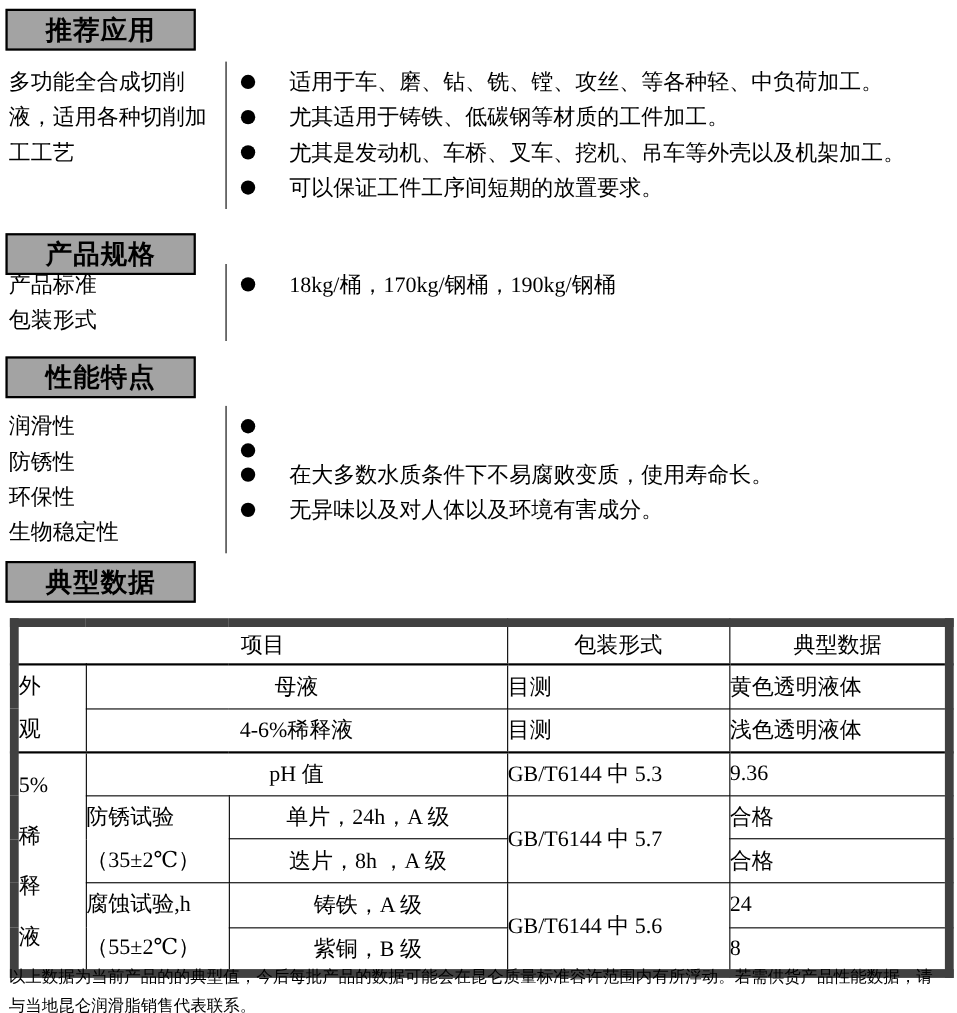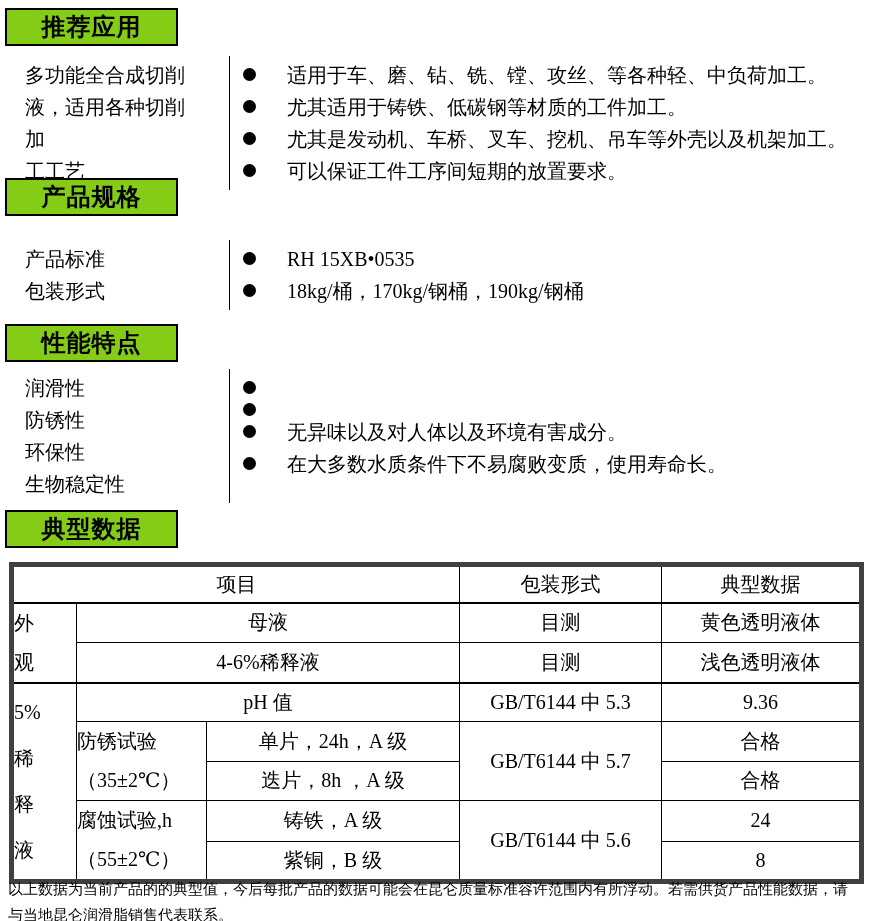--- a/index.html
+++ b/index.html
@@ -6,54 +6,54 @@
   body{
     width:870px;height:921px;position:relative;overflow:hidden;
     font-family:"Liberation Serif","DejaVu Serif",serif;color:#000;
   }
   .preline{white-space:pre-line;}
   
   .sec-box{
     position:absolute;left:5px;width:173px;height:38px;box-sizing:border-box;
     border:2px solid #000;display:flex;align-items:center;justify-content:center;
     font-family:"Liberation Sans","DejaVu Sans",sans-serif;font-weight:700;font-size:24px;
-    letter-spacing:1px;background:#84cc16;
+    letter-spacing:1px;background:#a3a3a3;
   }
   
   .sec-body{
     position:absolute;left:8px;width:854px;box-sizing:border-box;
     display:grid;grid-template-columns:197px 1fr;
   }
   .sec-labels{
-    padding:3px 6px 3px 0;font-size:20px;line-height:32px;margin-left:17px;
+    padding:3px 6px 3px 0;font-size:20px;line-height:32px;
   }
   .sec-labels .lbl{height:32px;}
   .sec-list{
-    border-left:1.5px solid #000;padding:3px 0;margin-left:24px;
+    border-left:1.5px solid #000;padding:3px 0;
   }
   .li{display:flex;align-items:flex-start;font-size:20px;line-height:32px;}
   .dot{
     flex:0 0 13px;width:13px;height:13px;border-radius:50%;background:#000;
     margin:9px 31px 0 13px;
   }
   
   table.tdata{
     position:absolute;left:9px;top:562px;width:850px;
     border-collapse:collapse;table-layout:fixed;
     font-size:20px;
   }
-  table.tdata{border:5px solid #404040;}
+  table.tdata{border:8px solid #404040;}
   table.tdata td{
     border:1px solid #000;padding:0;vertical-align:middle;
     overflow:hidden;
   }
   tr.hdr{height:38px;}
   tr.hdr td{border-bottom:2px solid #000;text-align:center;}
   tr.row{height:39px;}
-  td.ctr{text-align:center;}
+  td.ctr{text-align:left;}
   td.left{text-align:center;padding-left:13px;}
   td.grp{text-align:left;padding-left:9px;line-height:39px;}
   td.grp.dilution{line-height:46px;}
   td.sub{padding-left:8px;line-height:39px;}
   tr.groupline td{border-top:2px solid #000;}
   
   .footnote{
     position:absolute;left:8px;top:876px;width:845px;
     font-size:15px;line-height:26px;
   }
@@ -81,33 +81,29 @@
       <span class="dot"></span>
       <span>尤其是发动机、车桥、叉车、挖机、吊车等外壳以及机架加工。</span>
     </div>
     <div class="li">
       <span class="dot"></span>
       <span>可以保证工件工序间短期的放置要求。</span>
     </div>
   </div>
 </div>
 
-<div class="sec-box" style="top:178px">
+<div class="sec-box" style="top:212px">
   <span>产品规格</span>
 </div>
 <div class="sec-body" style="top:240px">
   <div class="sec-labels">
     <div class="lbl">产品标准</div>
     <div class="lbl">包装形式</div>
   </div>
   <div class="sec-list">
-    <div class="li">
-      <span class="dot"></span>
-      <span>RH 15XB•0535</span>
-    </div>
     <div class="li">
       <span class="dot"></span>
       <span>18kg/桶，170kg/钢桶，190kg/钢桶</span>
     </div>
   </div>
 </div>
 
 <div class="sec-box" style="top:324px">
   <span>性能特点</span>
 </div>
@@ -120,25 +116,25 @@
   </div>
   <div class="sec-list">
     <div class="li">
       <span class="dot"></span>
     </div>
     <div class="li">
       <span class="dot"></span>
     </div>
     <div class="li">
       <span class="dot"></span>
+      <span>在大多数水质条件下不易腐败变质，使用寿命长。</span>
+    </div>
+    <div class="li">
+      <span class="dot"></span>
       <span>无异味以及对人体以及环境有害成分。</span>
-    </div>
-    <div class="li">
-      <span class="dot"></span>
-      <span>在大多数水质条件下不易腐败变质，使用寿命长。</span>
     </div>
   </div>
 </div>
 
 <div class="sec-box" style="top:510px">
   <span>典型数据</span>
 </div>
 
 <table class="tdata">
   <colgroup>

